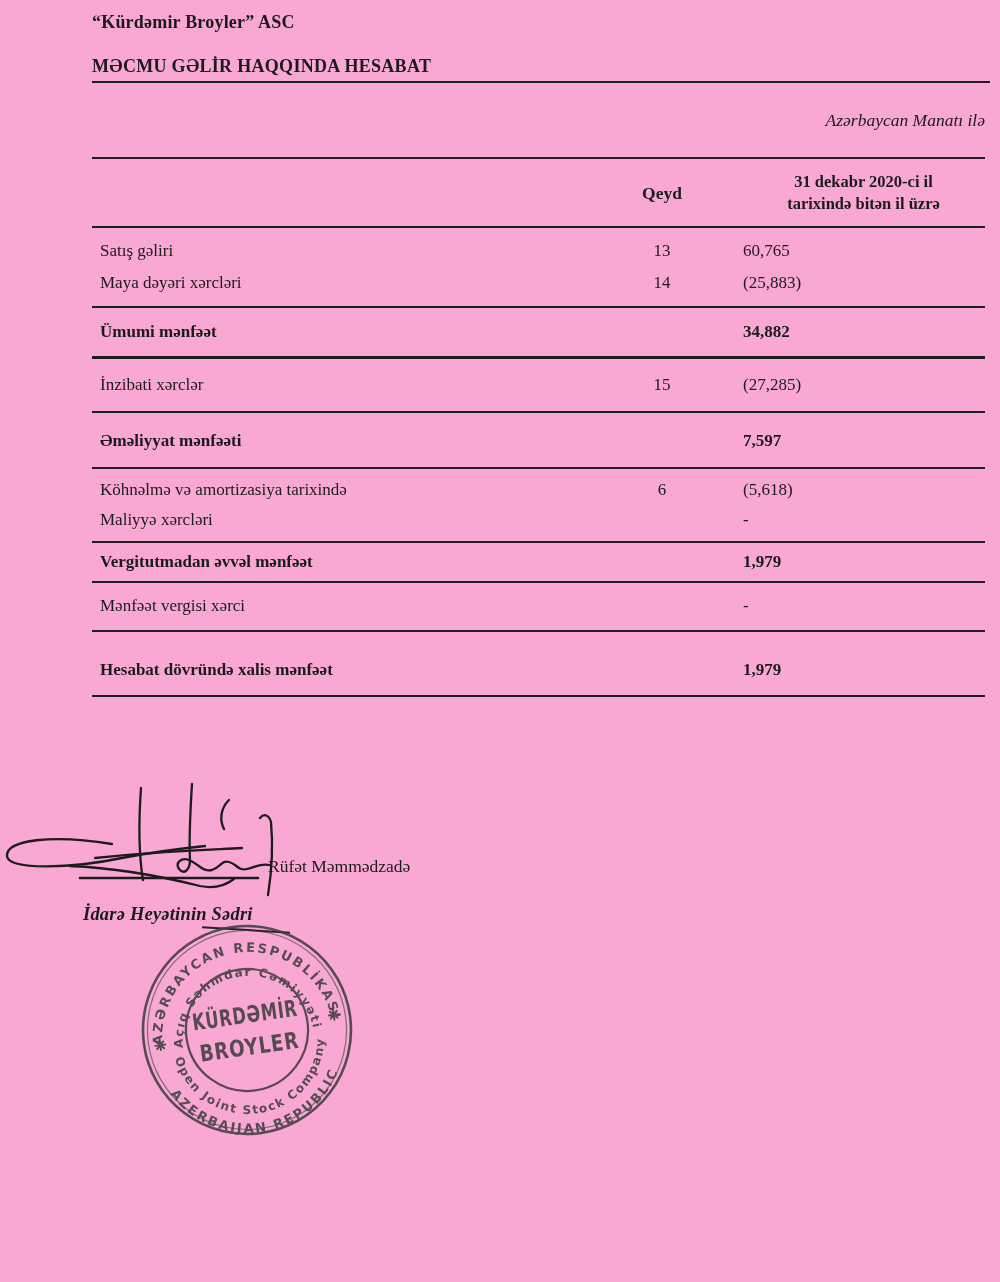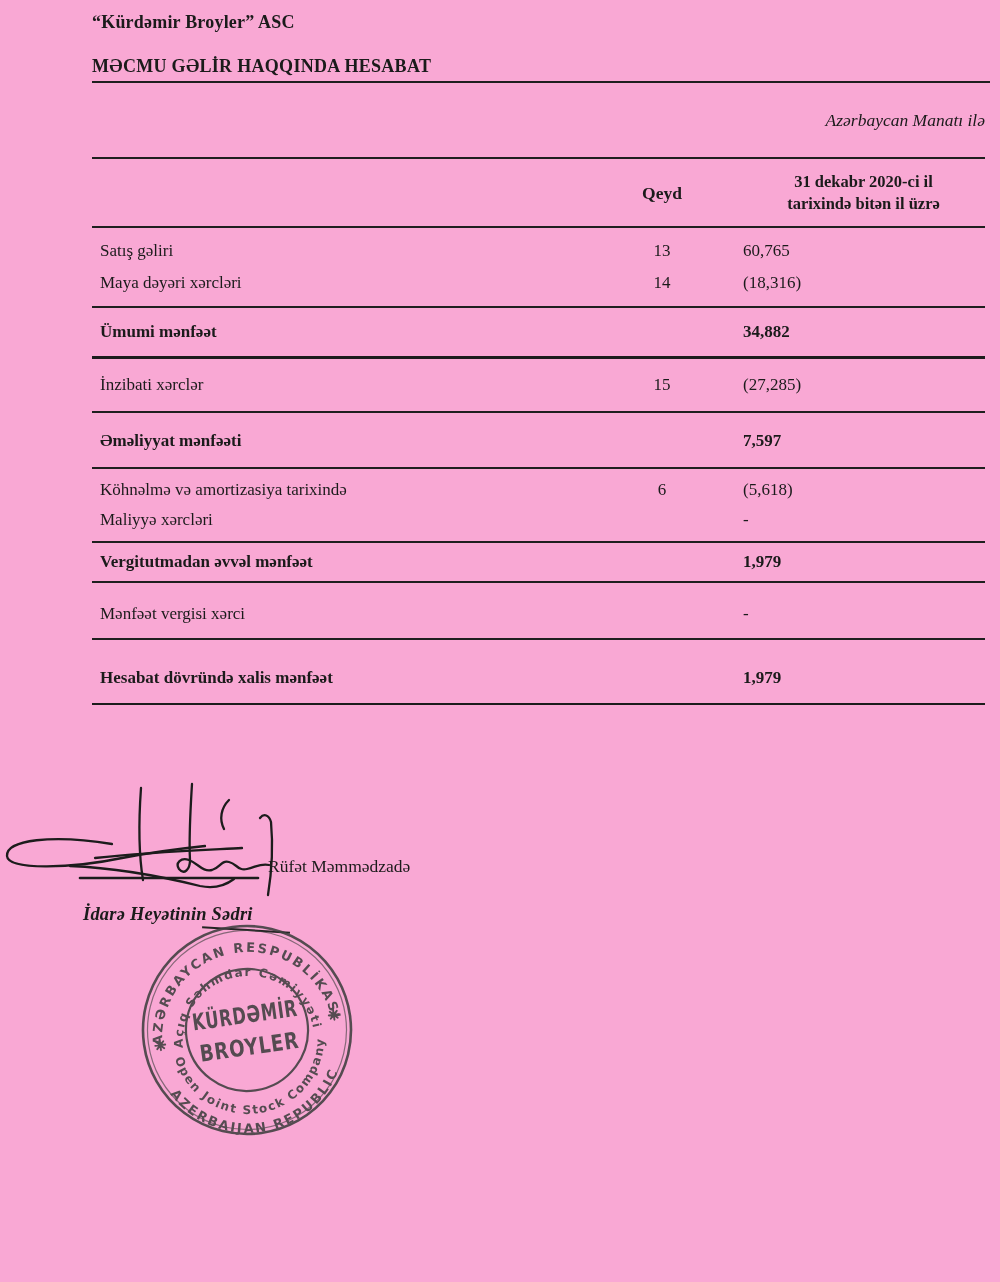--- a/index.html
+++ b/index.html
@@ -45,21 +45,21 @@
   tr.bold td{font-weight:bold;}
   
   tr.r-satis td{padding-top:13px;padding-bottom:6px;}
   tr.r-maya td{padding-top:6px;padding-bottom:13px;border-bottom:2.2px solid #1f1f1f;}
   tr.r-umumi td{padding-top:14px;padding-bottom:14px;border-bottom:3px solid #1c1c1c;}
   tr.r-inzibati td{padding-top:16px;padding-bottom:16px;border-bottom:2.4px solid #1f1f1f;}
   tr.r-emeliyyat td{padding-top:18px;padding-bottom:16px;border-bottom:2.4px solid #1f1f1f;font-family:Liberation Serif, serif;}
   tr.r-kohnelme td{padding-top:11px;padding-bottom:5px;}
   tr.r-maliyye td{padding-top:5px;padding-bottom:11px;border-bottom:2.2px solid #1f1f1f;}
   tr.r-vergitutmadan td{padding-top:9px;padding-bottom:9px;border-bottom:2.2px solid #1f1f1f;}
-  tr.r-menfeet-vergisi td{padding-top:21px;padding-bottom:14px;border-bottom:2.2px solid #1f1f1f;}
+  tr.r-menfeet-vergisi td{padding-top:13px;padding-bottom:14px;border-bottom:2.2px solid #1f1f1f;}
   tr.r-hesabat td{padding-top:28px;padding-bottom:15px;border-bottom:2.6px solid #1c1c1c;}
   .sig-svg{position:absolute;left:0;top:768px;width:450px;height:150px;}
   .sig-svg path{fill:none;stroke:#1c1c1c;stroke-width:2.3;stroke-linecap:round;}
   .sig-svg path.uline{stroke-width:2.6;}
   .sig-name{
     position:absolute;left:268px;top:856px;
     font-size:17.5px;
   }
   .sig-role{
     position:absolute;left:83px;top:904px;
@@ -106,21 +106,21 @@
         </td>
       </tr>
       <tr class="r-satis">
         <td class="label">Satış gəliri</td>
         <td class="note">13</td>
         <td class="value">60,765</td>
       </tr>
       <tr class="r-maya">
         <td class="label">Maya dəyəri xərcləri</td>
         <td class="note">14</td>
-        <td class="value">(18,316)</td>
+        <td class="value">(25,883)</td>
       </tr>
       <tr class="r-umumi bold">
         <td class="label">Ümumi mənfəət</td>
         <td class="note"></td>
         <td class="value">34,882</td>
       </tr>
       <tr class="r-inzibati">
         <td class="label">İnzibati xərclər</td>
         <td class="note">15</td>
         <td class="value">(27,285)</td>

